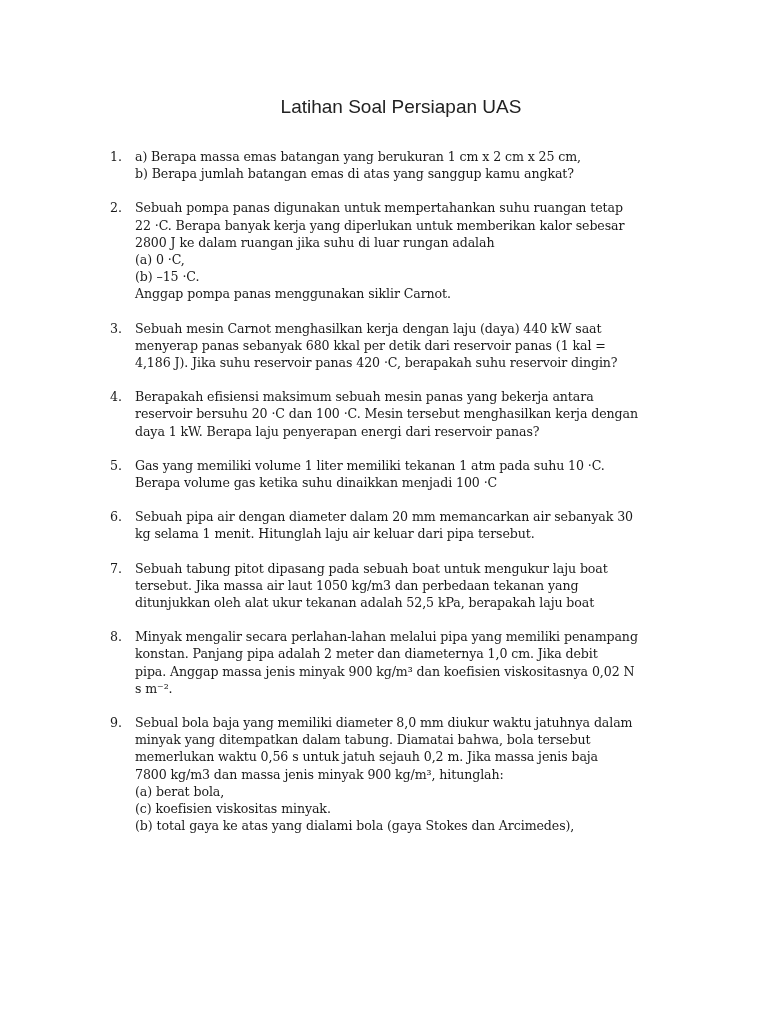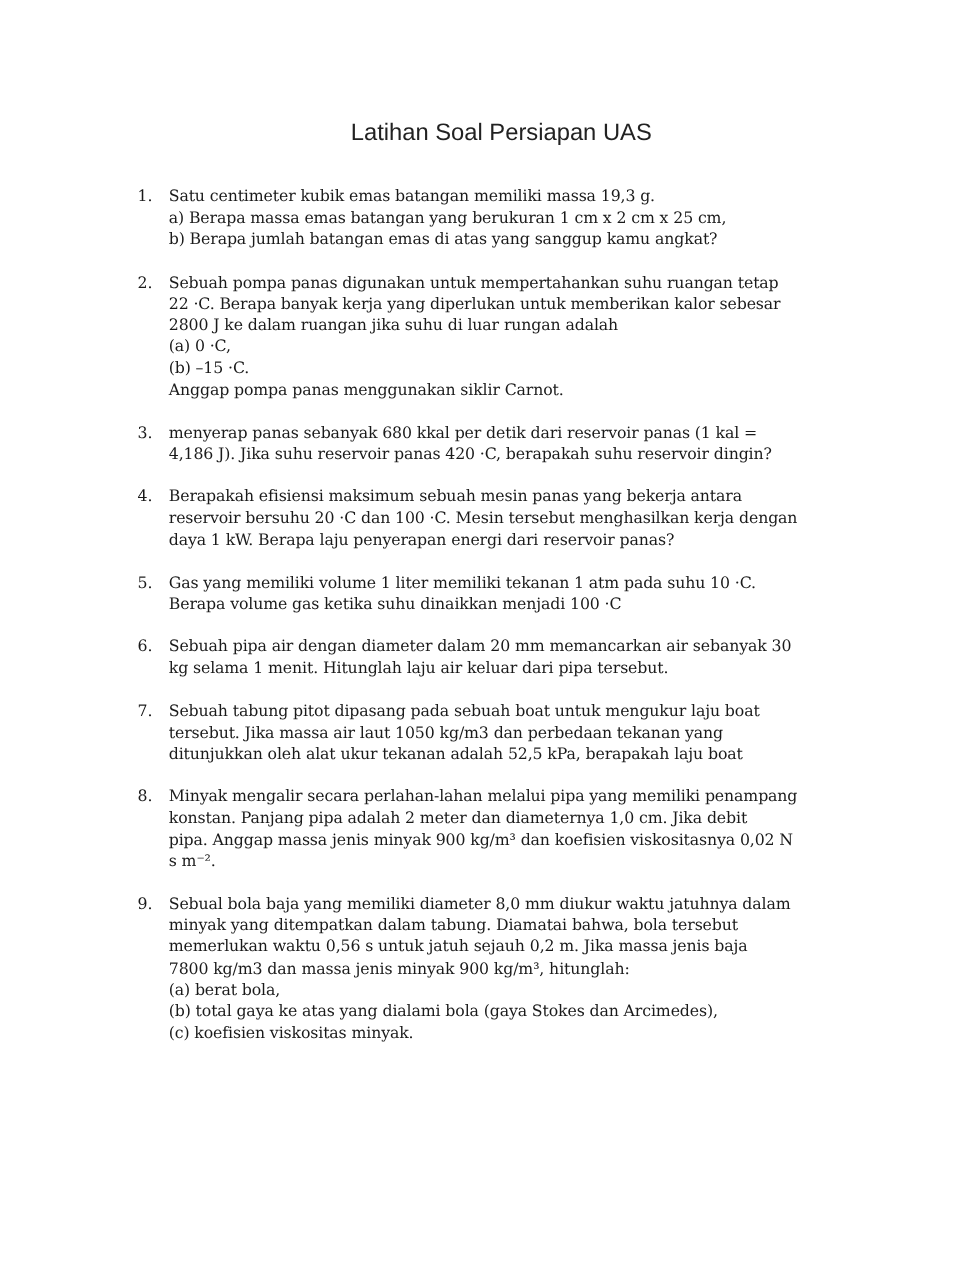--- a/index.html
+++ b/index.html
@@ -24,41 +24,41 @@
 </style>
 </head>
 <body>
 
 <div class="title">Latihan Soal Persiapan UAS</div>
 
 <div class="qlist">
   <div class="q">
     <div class="num">1.</div>
     <div class="body">
-      <div class="line">Satu centimeter kubik emas batangan memiliki massa 19,3 g.</div>
       <div class="line">a) Berapa massa emas batangan yang berukuran 1 cm x 2 cm x 25 cm,</div>
       <div class="line">b) Berapa jumlah batangan emas di atas yang sanggup kamu angkat?</div>
     </div>
   </div>
 
   <div class="q">
     <div class="num">2.</div>
     <div class="body">
       <div class="line">Sebuah pompa panas digunakan untuk mempertahankan suhu ruangan tetap</div>
       <div class="line">22 ·C. Berapa banyak kerja yang diperlukan untuk memberikan kalor sebesar</div>
       <div class="line">2800 J ke dalam ruangan jika suhu di luar rungan adalah</div>
       <div class="line">(a) 0 ·C,</div>
       <div class="line">(b) –15 ·C.</div>
       <div class="line">Anggap pompa panas menggunakan siklir Carnot.</div>
     </div>
   </div>
 
   <div class="q">
     <div class="num">3.</div>
     <div class="body">
+      <div class="line">Sebuah mesin Carnot menghasilkan kerja dengan laju (daya) 440 kW saat</div>
       <div class="line">menyerap panas sebanyak 680 kkal per detik dari reservoir panas (1 kal =</div>
       <div class="line">4,186 J). Jika suhu reservoir panas 420 ·C, berapakah suhu reservoir dingin?</div>
     </div>
   </div>
 
   <div class="q">
     <div class="num">4.</div>
     <div class="body">
       <div class="line">Berapakah efisiensi maksimum sebuah mesin panas yang bekerja antara</div>
       <div class="line">reservoir bersuhu 20 ·C dan 100 ·C. Mesin tersebut menghasilkan kerja dengan</div>
@@ -102,17 +102,17 @@
   </div>
 
   <div class="q">
     <div class="num">9.</div>
     <div class="body">
       <div class="line">Sebual bola baja yang memiliki diameter 8,0 mm diukur waktu jatuhnya dalam</div>
       <div class="line">minyak yang ditempatkan dalam tabung. Diamatai bahwa, bola tersebut</div>
       <div class="line">memerlukan waktu 0,56 s untuk jatuh sejauh 0,2 m. Jika massa jenis baja</div>
       <div class="line">7800 kg/m3 dan massa jenis minyak 900 kg/m³, hitunglah:</div>
       <div class="line">(a) berat bola,</div>
+      <div class="line">(c) koefisien viskositas minyak.</div>
       <div class="line">(b) total gaya ke atas yang dialami bola (gaya Stokes dan Arcimedes),</div>
-      <div class="line">(c) koefisien viskositas minyak.</div>
     </div>
   </div>
 </div>
 
 </body></html>

